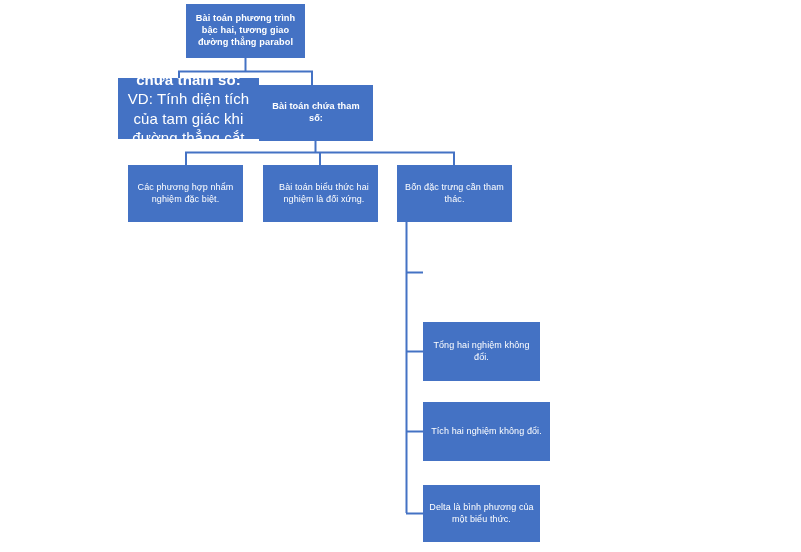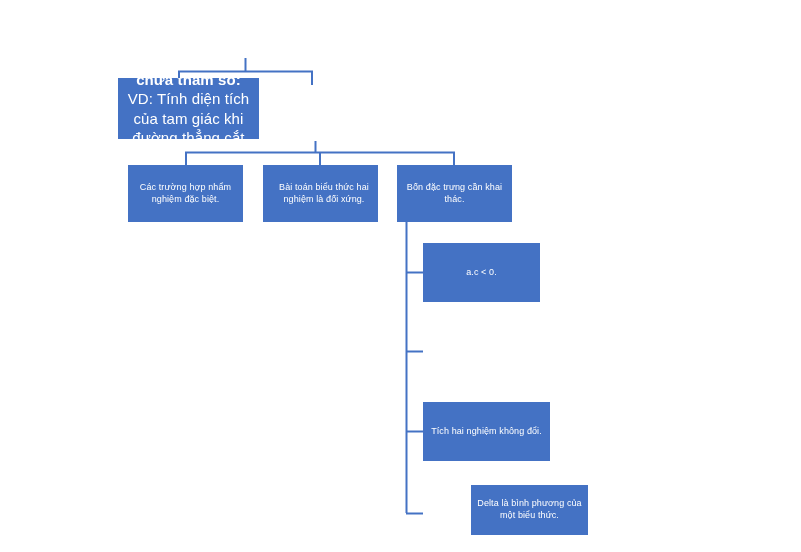--- a/index.html
+++ b/index.html
@@ -122,23 +122,22 @@
     left: 423px;
     top: 402px;
     width: 127px;
     height: 59px;
     font-size: 9px;
   }
   #node-delta-square {
     left: 423px;
     top: 485px;
     width: 117px;
-    height: 50px;
-    font-size: 9px;
-    margin-left: 48px;
+    height: 57px;
+    font-size: 9px;
   }
 </style>
 </head>
 <body>
 
 <div id="canvas">
 
   <svg id="connector-layer" viewBox="0 0 801 552" width="801" height="552" xmlns="http://www.w3.org/2000/svg">
     <g fill="none" stroke="#4472C4" stroke-width="2" stroke-linecap="butt" stroke-linejoin="round">
 
@@ -158,42 +157,48 @@
 
       <path d="M 406.5 222 L 406.5 513"></path>
 
       <path d="M 406 272.5 L 423 272.5"></path>
       <path d="M 406 351.5 L 423 351.5"></path>
       <path d="M 406 431.5 L 423 431.5"></path>
       <path d="M 406 513.5 L 423 513.5"></path>
     </g>
   </svg>
 
+  <div class="node" id="node-root">
+    <span class="txt">Bài toán phương trình bậc hai, tương giao đường thẳng parabol</span>
+  </div>
 
   <div class="node" id="node-no-param">
     <span class="txt"><span class="bold">Bài toán không chứa tham số:</span><span class="regular"> VD: Tính diện tích của tam giác khi đường thẳng cắt parabol</span></span>
   </div>
 
+  <div class="node" id="node-with-param">
+    <span class="txt">Bài toán chứa tham số:</span>
+  </div>
 
   <div class="node" id="node-special-roots">
-    <span class="txt">Các trường hợp nhẩm nghiệm đặc biệt.</span>
+    <span class="txt">Các phương hợp nhẩm nghiệm đặc biệt.</span>
   </div>
 
   <div class="node" id="node-symmetric">
     <span class="txt">Bài toán biểu thức hai nghiệm là đối xứng.</span>
   </div>
 
   <div class="node" id="node-four-features">
-    <span class="txt">Bốn đặc trưng cần khai thác.</span>
-  </div>
-
-  <div class="node" id="node-ac-neg">
-    <span class="txt">a.c &lt; 0.</span>
-  </div>
-
+    <span class="txt">Bốn đặc trưng cần tham thác.</span>
+  </div>
+
+
+  <div class="node" id="node-sum-const">
+    <span class="txt">Tổng hai nghiệm không đổi.</span>
+  </div>
 
   <div class="node" id="node-prod-const">
     <span class="txt">Tích hai nghiệm không đổi.</span>
   </div>
 
   <div class="node" id="node-delta-square">
     <span class="txt">Delta là bình phương của một biểu thức.</span>
   </div>
 
 </div>

